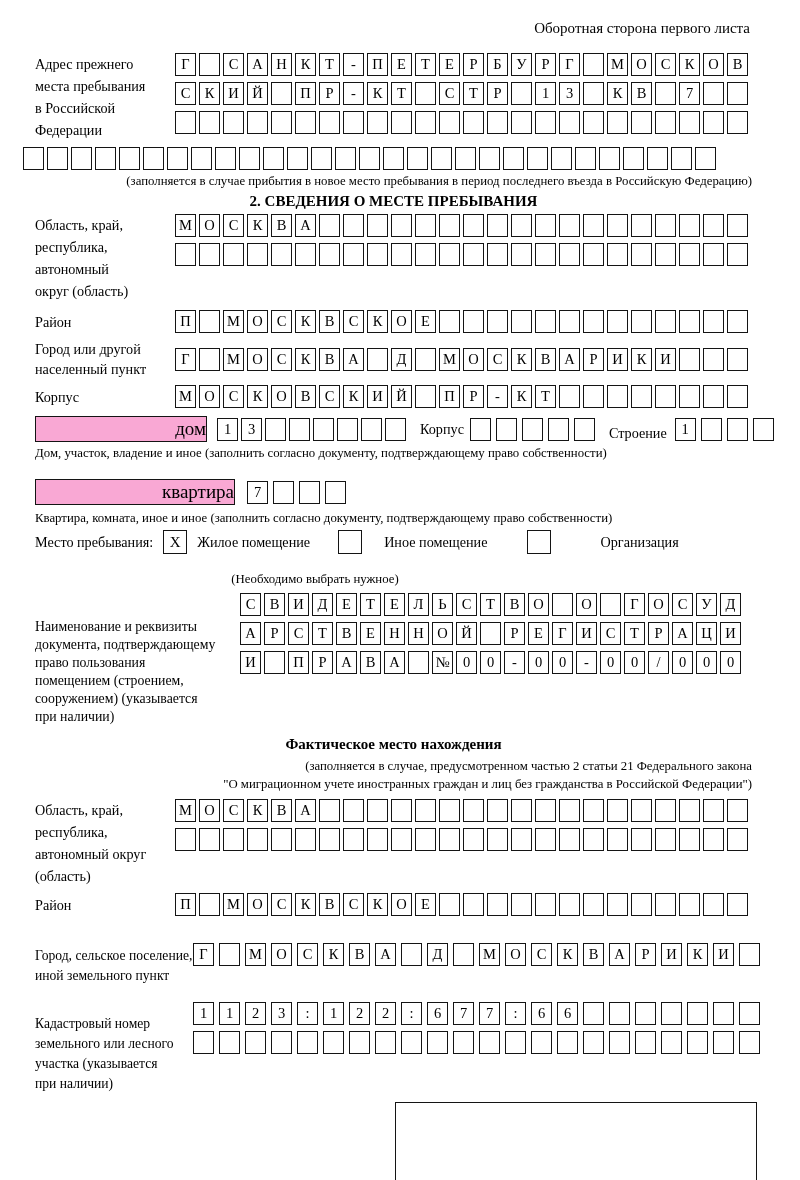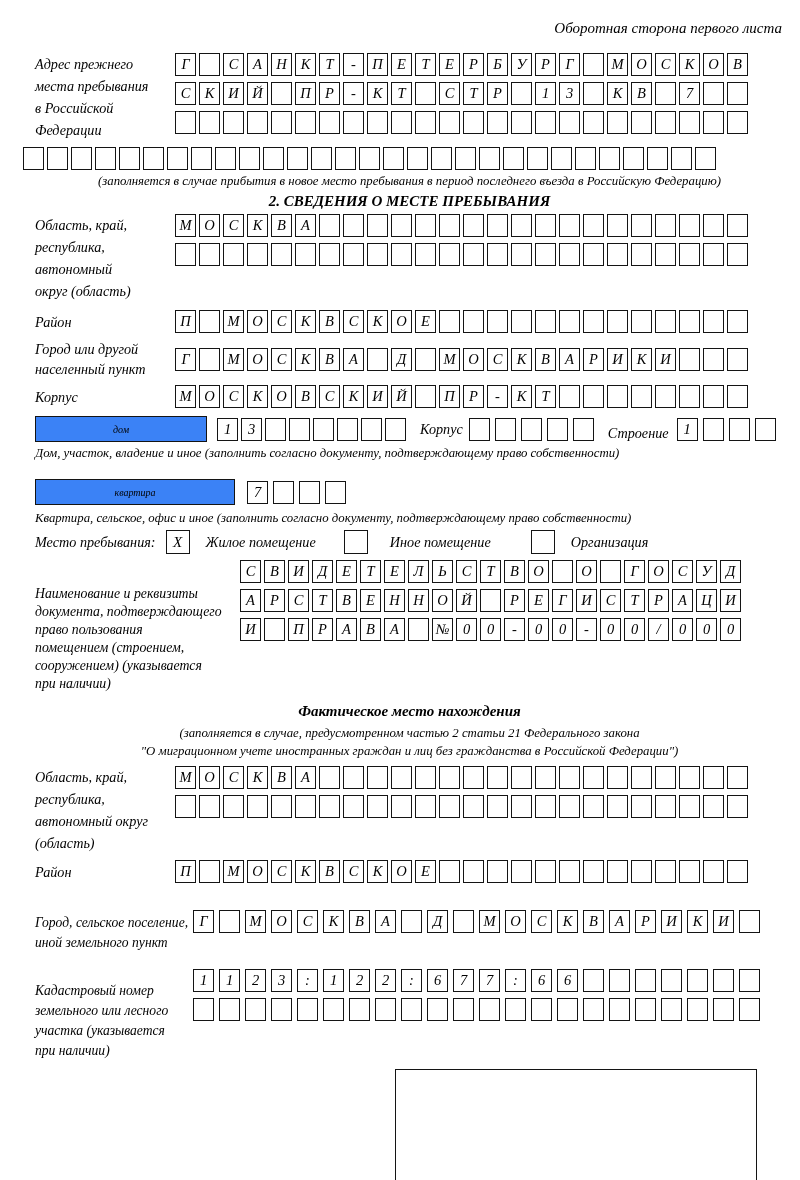--- a/index.html
+++ b/index.html
@@ -2,21 +2,21 @@
 <html><head>
 <meta charset="utf-8">
 <style>
   * { margin:0; padding:0; box-sizing:border-box; }
   html,body { background:#ffffff; }
   body {
     width:800px; height:1180px;
     font-family:"Liberation Serif","DejaVu Serif",serif;
     color:#000;
   }
-  .page { width:800px; height:1180px; padding:14px 16px 0 35px; overflow:hidden;font-style:italic; }
+  .page { width:800px; height:1180px; padding:14px 48px 0 35px; overflow:hidden; }
 
   .header-note { text-align:right; font-size:15px; margin:6px 2px 16px 0; }
 
   .frow { display:flex; align-items:flex-start; }
   .frow.vcenter { align-items:center; }
   .label { width:140px; flex:none; font-size:14.2px; line-height:22px; }
   .label.wide { width:205px; line-height:18px; font-size:13.8px;margin-top:25px; }
   .label.mid { width:158px; line-height:20px; font-size:13.6px;margin-top:24px; }
 
   .rows-col { display:flex; flex-direction:column; }
@@ -24,27 +24,27 @@
   .boxes + .boxes { margin-top:6px; }
   .cbox {
     width:21px; height:23px; flex:none;
     border:1.6px solid #141414;
     display:inline-flex; align-items:center; justify-content:center;
     font-size:14.5px; line-height:1; background:#fff;
   }
   .boxes.g5 { gap:5px; }
 
   .cap { font-size:12.8px; }
-  .cap.center { text-align:center; }
+  .cap.center { text-align:right; }
   .section-title { font-size:15px; font-weight:bold; text-align:center; }
 
   .widebox {
     border:1.6px solid #141414; height:26px;
-    display:flex; align-items:center; justify-content:center;
-    font-size:10px; background:#3b82f6; flex:none;
+    display:flex; align-items:center; justify-content:flex-end;
+    font-size:19px; background:#f9a8d4; flex:none;
   }
   .inline-lbl { font-size:14.2px; white-space:nowrap; }
 
   .checkbox {
     width:24px; height:24px; flex:none;
     border:1.6px solid #141414;
     display:inline-flex; align-items:center; justify-content:center;
     font-size:15px; background:#fff;
   }
 
@@ -376,36 +376,37 @@
     <div class="widebox" style="width:200px">
       <span>квартира</span>
     </div>
     <div class="boxes g5" style="margin-left:12px">
         <span class="cbox">7</span>
         <span class="cbox"></span>
         <span class="cbox"></span>
         <span class="cbox"></span>
       </div>
   </div>
-  <div class="cap mt6 mb2">Квартира, сельское, офис и иное (заполнить согласно документу, подтверждающему право собственности)</div>
+  <div class="cap mt6 mb2">Квартира, комната, иное и иное (заполнить согласно документу, подтверждающему право собственности)</div>
 
   <div class="frow vcenter mt4">
     <span class="inline-lbl">Место пребывания:</span>
     <span class="checkbox" style="margin-left:10px">X</span>
-    <span class="inline-lbl" style="margin-left:16px">Жилое помещение</span>
+    <span class="inline-lbl" style="margin-left:10px">Жилое помещение</span>
     <span class="checkbox" style="margin-left:28px"></span>
     <span class="inline-lbl" style="margin-left:22px">Иное помещение</span>
     <span class="checkbox" style="margin-left:40px"></span>
-    <span class="inline-lbl" style="margin-left:16px">Организация</span>
-  </div>
+    <span class="inline-lbl" style="margin-left:49px">Организация</span>
+  </div>
+  <div class="cap mt2" style="width:560px;text-align:center">(Необходимо выбрать нужное)</div>
 
   <div class="frow mt6">
     <div class="label wide">
         <div>Наименование и реквизиты</div>
-        <div>документа, подтверждающего</div>
+        <div>документа, подтверждающему</div>
         <div>право пользования</div>
         <div>помещением (строением,</div>
         <div>сооружением) (указывается</div>
         <div>при наличии)</div>
       </div>
     <div class="rows-col">
       <div class="boxes">
           <span class="cbox">С</span>
           <span class="cbox">В</span>
           <span class="cbox">И</span>

